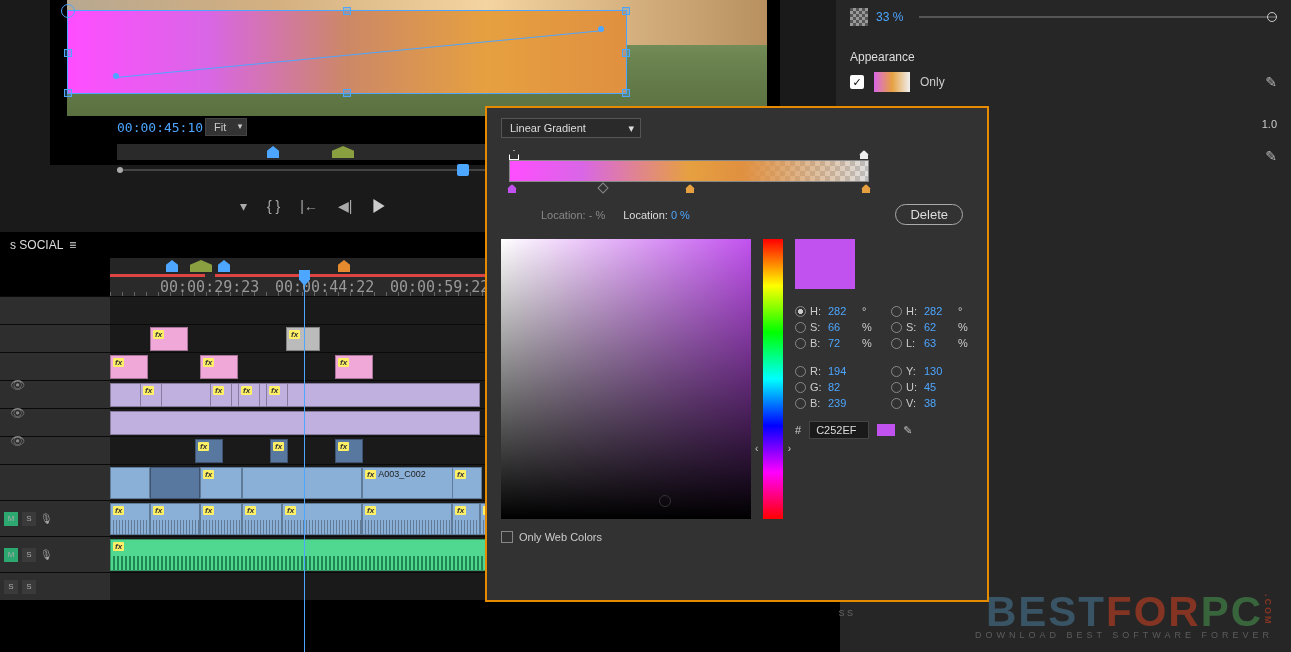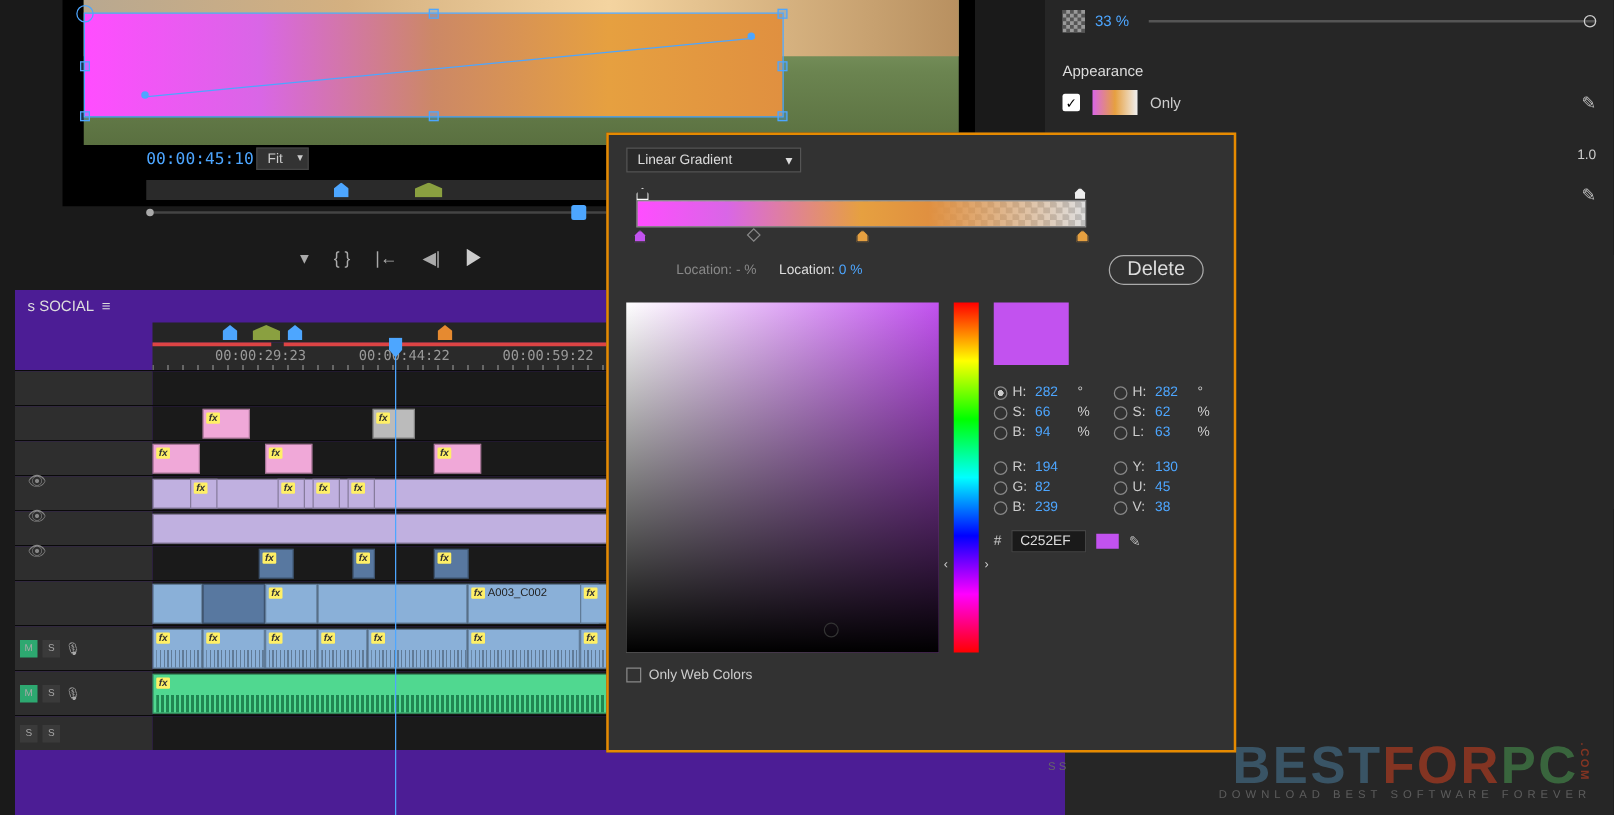--- a/index.html
+++ b/index.html
@@ -42,26 +42,26 @@
 .opacity-slider { flex: 1; height: 2px; background: #555; position: relative; margin-left: 8px; }
 .opacity-slider-knob { position: absolute; right: 0; top: -4px; width: 10px; height: 10px; border: 1.5px solid #ccc; border-radius: 50%; }
 .section-title { font-size: 12px; color: #ddd; margin-bottom: 8px; }
 .fill-row { display: flex; align-items: center; gap: 10px; }
 .checkbox { width: 14px; height: 14px; background: #fff; border-radius: 2px; display: flex; align-items: center; justify-content: center; color: #000; font-size: 11px; }
 .fill-swatch { width: 36px; height: 20px; background: linear-gradient(90deg, #d966e6, #e6a040, #f0f0f0); }
 .eyedrop { color: #bbb; font-size: 14px; margin-left: auto; }
 .fill-value { position: absolute; right: 14px; top: 118px; color: #ccc; font-size: 11px; }
 
 
-.timeline { position: absolute; top: 232px; left: 12px; width: 840px; height: 420px; background: #4c1d95; }
+.timeline { position: absolute; top: 232px; left: 0; width: 840px; height: 420px; background: #000000; }
 .timeline-header { padding: 6px 10px; font-size: 12px; color: #ddd; display: flex; align-items: center; gap: 6px; }
 .hamburger { font-size: 12px; }
 .timeline-markers { height: 16px; margin-left: 110px; position: relative; background: #252525; }
 .timeline-ruler { height: 22px; background: #2a2a2a; position: relative; margin-left: 110px; }
-.ruler-tick { position: absolute; top: 4px; font-size: 11px; color: #999; font-family: monospace; }
+.ruler-tick { position: absolute; top: 4px; font-size: 15px; color: #999; font-family: monospace; }
 .ruler-ticks-major { position: absolute; top: 18px; width: 100%; height: 4px; background: repeating-linear-gradient(90deg, #666 0 1px, transparent 1px 12px); }
 .playhead { position: absolute; top: 0; width: 1px; height: 380px; background: #4da6ff; z-index: 5; }
 .playhead-head { position: absolute; top: -4px; left: -5px; width: 11px; height: 16px; background: #4da6ff; clip-path: polygon(0 0, 100% 0, 100% 60%, 50% 100%, 0 60%); }
 .redline { position: absolute; top: 0; height: 3px; background: #d44; }
 
 .wrench { position: absolute; left: 10px; top: 285px; color: #aaa; font-size: 16px; }
 
 .track-area { position: relative; }
 .track { display: flex; height: 28px; border-top: 1px solid #0a0a0a; }
 .track-head { width: 110px; background: #2e2e2e; display: flex; align-items: center; gap: 4px; padding: 0 4px; font-size: 10px; color: #aaa; flex-shrink: 0; }
@@ -100,21 +100,21 @@
 .gradient-color-stops { height: 10px; position: relative; }
 .gradient-bar { height: 22px; border: 1px solid #888; background: linear-gradient(90deg, #ff4dff 0%, #d966e6 20%, #e6a040 50%, #e09040 65%, rgba(224,224,224,0.5) 100%), repeating-conic-gradient(#999 0 25%, #ddd 0 50%) 0 / 10px 10px; }
 .opacity-stops { height: 12px; position: relative; margin-top: 2px; }
 .grad-stop { position: absolute; width: 10px; height: 10px; clip-path: polygon(50% 0, 100% 50%, 100% 100%, 0 100%, 0 50%); background: #888; border: 1px solid #333; }
 .grad-stop.sel { background: #333; border-color: #fff; }
 .grad-midpoint { position: absolute; width: 8px; height: 8px; transform: rotate(45deg); border: 1px solid #888; }
 
 .stop-controls { display: flex; align-items: center; gap: 18px; font-size: 11px; margin: 8px 0 0 40px; }
 .stop-label { color: #888; }
 .stop-val { color: #4da6ff; }
-.delete-btn { margin-left: auto; margin-right: 10px; padding: 2px 14px; background: transparent; border: 1.5px solid #aaa; border-radius: 12px; color: #ddd; font-size: 16px; }
+.delete-btn { margin-left: auto; margin-right: 10px; padding: 2px 14px; background: transparent; border: 1.5px solid #aaa; border-radius: 12px; color: #ddd; font-size: 13px; }
 
 .cp-main { display: flex; gap: 12px; margin-top: 14px; }
 .color-field { width: 250px; height: 280px; position: relative; background: linear-gradient(to top, #000, transparent), linear-gradient(to right, #fff, #c252ef); }
 .color-cursor { position: absolute; width: 12px; height: 12px; border: 1.5px solid #333; border-radius: 50%; background: transparent; }
 .hue-strip { width: 20px; height: 280px; background: linear-gradient(to bottom, #f00, #ff0, #0f0, #0ff, #00f, #f0f, #f00); position: relative; }
 .hue-arrow { position: absolute; left: -8px; font-size: 10px; color: #ccc; }
 .hue-arrow.r { right: -8px; left: auto; }
 
 .cp-right { flex: 1; }
 .preview-swatch { width: 60px; height: 50px; background: #c252ef; margin-bottom: 16px; }
@@ -384,21 +384,21 @@
             </div>
           <div class="color-row">
               <span class="radio"></span>
               <span class="cv-label">S:</span>
               <span class="cv-val">62</span>
               <span class="cv-unit">%</span>
             </div>
           <div class="color-row">
               <span class="radio"></span>
               <span class="cv-label">B:</span>
-              <span class="cv-val">94</span>
+              <span class="cv-val">72</span>
               <span class="cv-unit">%</span>
             </div>
           <div class="color-row">
               <span class="radio"></span>
               <span class="cv-label">L:</span>
               <span class="cv-val">63</span>
               <span class="cv-unit">%</span>
             </div>
           <div style="height:8px;grid-column:1/3"></div>
           <div class="color-row">

